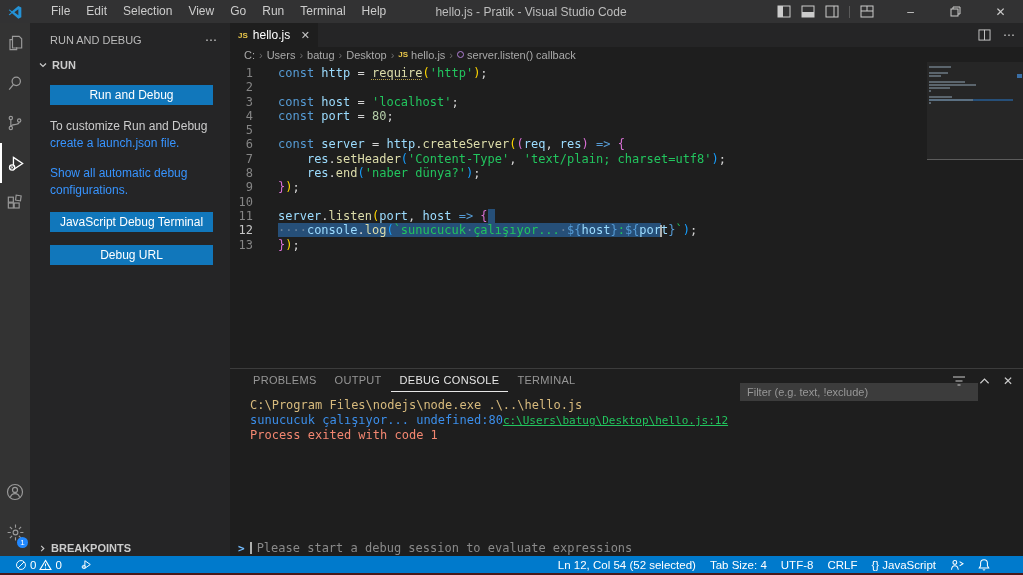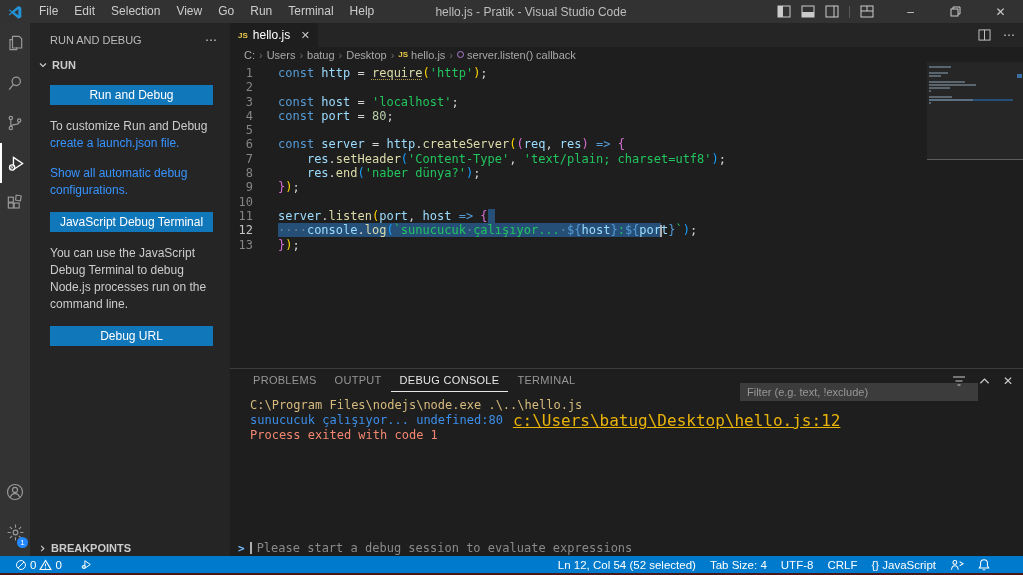--- a/index.html
+++ b/index.html
@@ -3,21 +3,21 @@
 <meta charset="utf-8">
 <style>
   * { margin:0; padding:0; box-sizing:border-box; }
   html,body { width:1023px; height:575px; overflow:hidden; background:#1e1e1e; }
   body { font-family:"Liberation Sans", sans-serif; font-size:12px; color:#cccccc; }
   .app { position:relative; width:1023px; height:575px; background:#1e1e1e; }
 
   
   .titlebar { position:absolute; left:0; top:0; width:1023px; height:23px; background:#323233; display:flex; align-items:center; }
   .vscode-logo { width:16px; height:16px; margin:0 8px 0 7px; flex:0 0 auto; }
-  .menubar { display:flex; align-items:center; height:100%; }
+  .menubar { display:flex; align-items:center; height:100%;margin-left:12px; }
   .menu-item { padding:0 8px; line-height:23px; color:#cccccc; font-size:12px; cursor:default; }
   .win-title { position:absolute; left:0; right:0; text-align:center; font-size:12px; color:#bdbdbd; pointer-events:none;margin-left:39px; }
   .titlebar-right { position:absolute; right:0; top:0; height:23px; display:flex; align-items:center; }
   .layout-icons { display:flex; align-items:center; gap:10px; margin-right:14px; }
   .tb-sep { width:1px; height:12px; background:#5a5a5a; }
   .win-btn { width:45px; height:23px; display:flex; align-items:center; justify-content:center; font-size:12px; color:#cccccc; }
 
   
   .activitybar { position:absolute; left:0; top:23px; width:30px; height:533px; background:#333333; }
   .ab-item { width:30px; height:40px; display:flex; align-items:center; justify-content:center; position:relative; }
@@ -74,21 +74,21 @@
   
   .panel { position:absolute; left:0; top:345px; width:793px; height:188px; background:#1e1e1e; border-top:1px solid #3c3c3c; }
   .panel-tabs { position:relative; height:23px; display:flex; align-items:center; padding-left:14px; gap:0; }
   .panel-tab { padding:0 9px; font-size:11px; letter-spacing:.3px; color:#969696; height:23px; line-height:23px; }
   .panel-tab.active { color:#e7e7e7; border-bottom:1px solid #e7e7e7; }
   .filter-box { position:absolute; left:510px; top:2px; width:238px; height:18px; background:#3c3c3c; border:1px solid #3c3c3c; color:#cccccc; font-family:"Liberation Sans",sans-serif; font-size:11px; padding:1px 6px;margin-top:12px; }
   .filter-box::placeholder { color:#989898; }
   .panel-tab-actions { position:absolute; right:10px; top:0; height:23px; display:flex; align-items:center; gap:13px; color:#cccccc; }
   .panel-content { position:relative; padding:6px 12px 0 20px; font-family:"DejaVu Sans Mono", monospace; font-size:12px; }
   .console-row { display:flex; justify-content:flex-start; height:15px; line-height:15px; white-space:pre; }
-  .console-link { color:#eab308; text-decoration:underline; cursor:pointer; font-size:16px;margin-left:10px; }
+  .console-link { color:#22c55e; text-decoration:underline; cursor:pointer; font-size:11px; }
   .panel-input { position:absolute; left:0; bottom:0; width:793px; height:16px; display:flex; align-items:center; gap:6px; padding-left:8px; font-family:"DejaVu Sans Mono", monospace; font-size:12px; color:#8a8a8a; }
   .pi-chevron { color:#75beff; font-weight:bold; font-size:11px; }
 
   
   .statusbar { position:absolute; left:0; top:556px; width:1023px; height:17px; background:#007acc; color:#ffffff; display:flex; align-items:center; justify-content:space-between; font-size:11.5px; }
   .sb-left, .sb-right { display:flex; align-items:center; height:100%; }
   .sb-left { padding-left:8px; gap:4px; }
   .sb-right { padding-right:26px; }
   .status-item { padding:0 7px; display:flex; align-items:center; gap:3px; }
   .bottom-strip { position:absolute; left:0; top:573px; width:1023px; height:2px; background:#49191a; }
@@ -213,21 +213,20 @@
       <span>RUN</span>
     </div>
     <div class="sb-body">
       <button class="sb-btn">Run and Debug</button>
       <div class="sb-text">
         <span>To customize Run and Debug</span>
         <a class="sb-link">create a launch.json file.</a>
       </div>
       <a class="sb-link sb-linkblock">Show all automatic debug configurations.</a>
       <button class="sb-btn">JavaScript Debug Terminal</button>
-      <div class="sb-text">You can use the JavaScript Debug Terminal to debug Node.js processes run on the command line.</div>
       <button class="sb-btn">Debug URL</button>
     </div>
     <div class="breakpoints-row">
       <svg width="9" height="9" viewBox="0 0 10 10">
           <path d="M3.5 2 L6.5 5 L3.5 8" fill="none" stroke="#cccccc" stroke-width="1.2"></path>
         </svg>
       <span>BREAKPOINTS</span>
     </div>
   </div>
 

